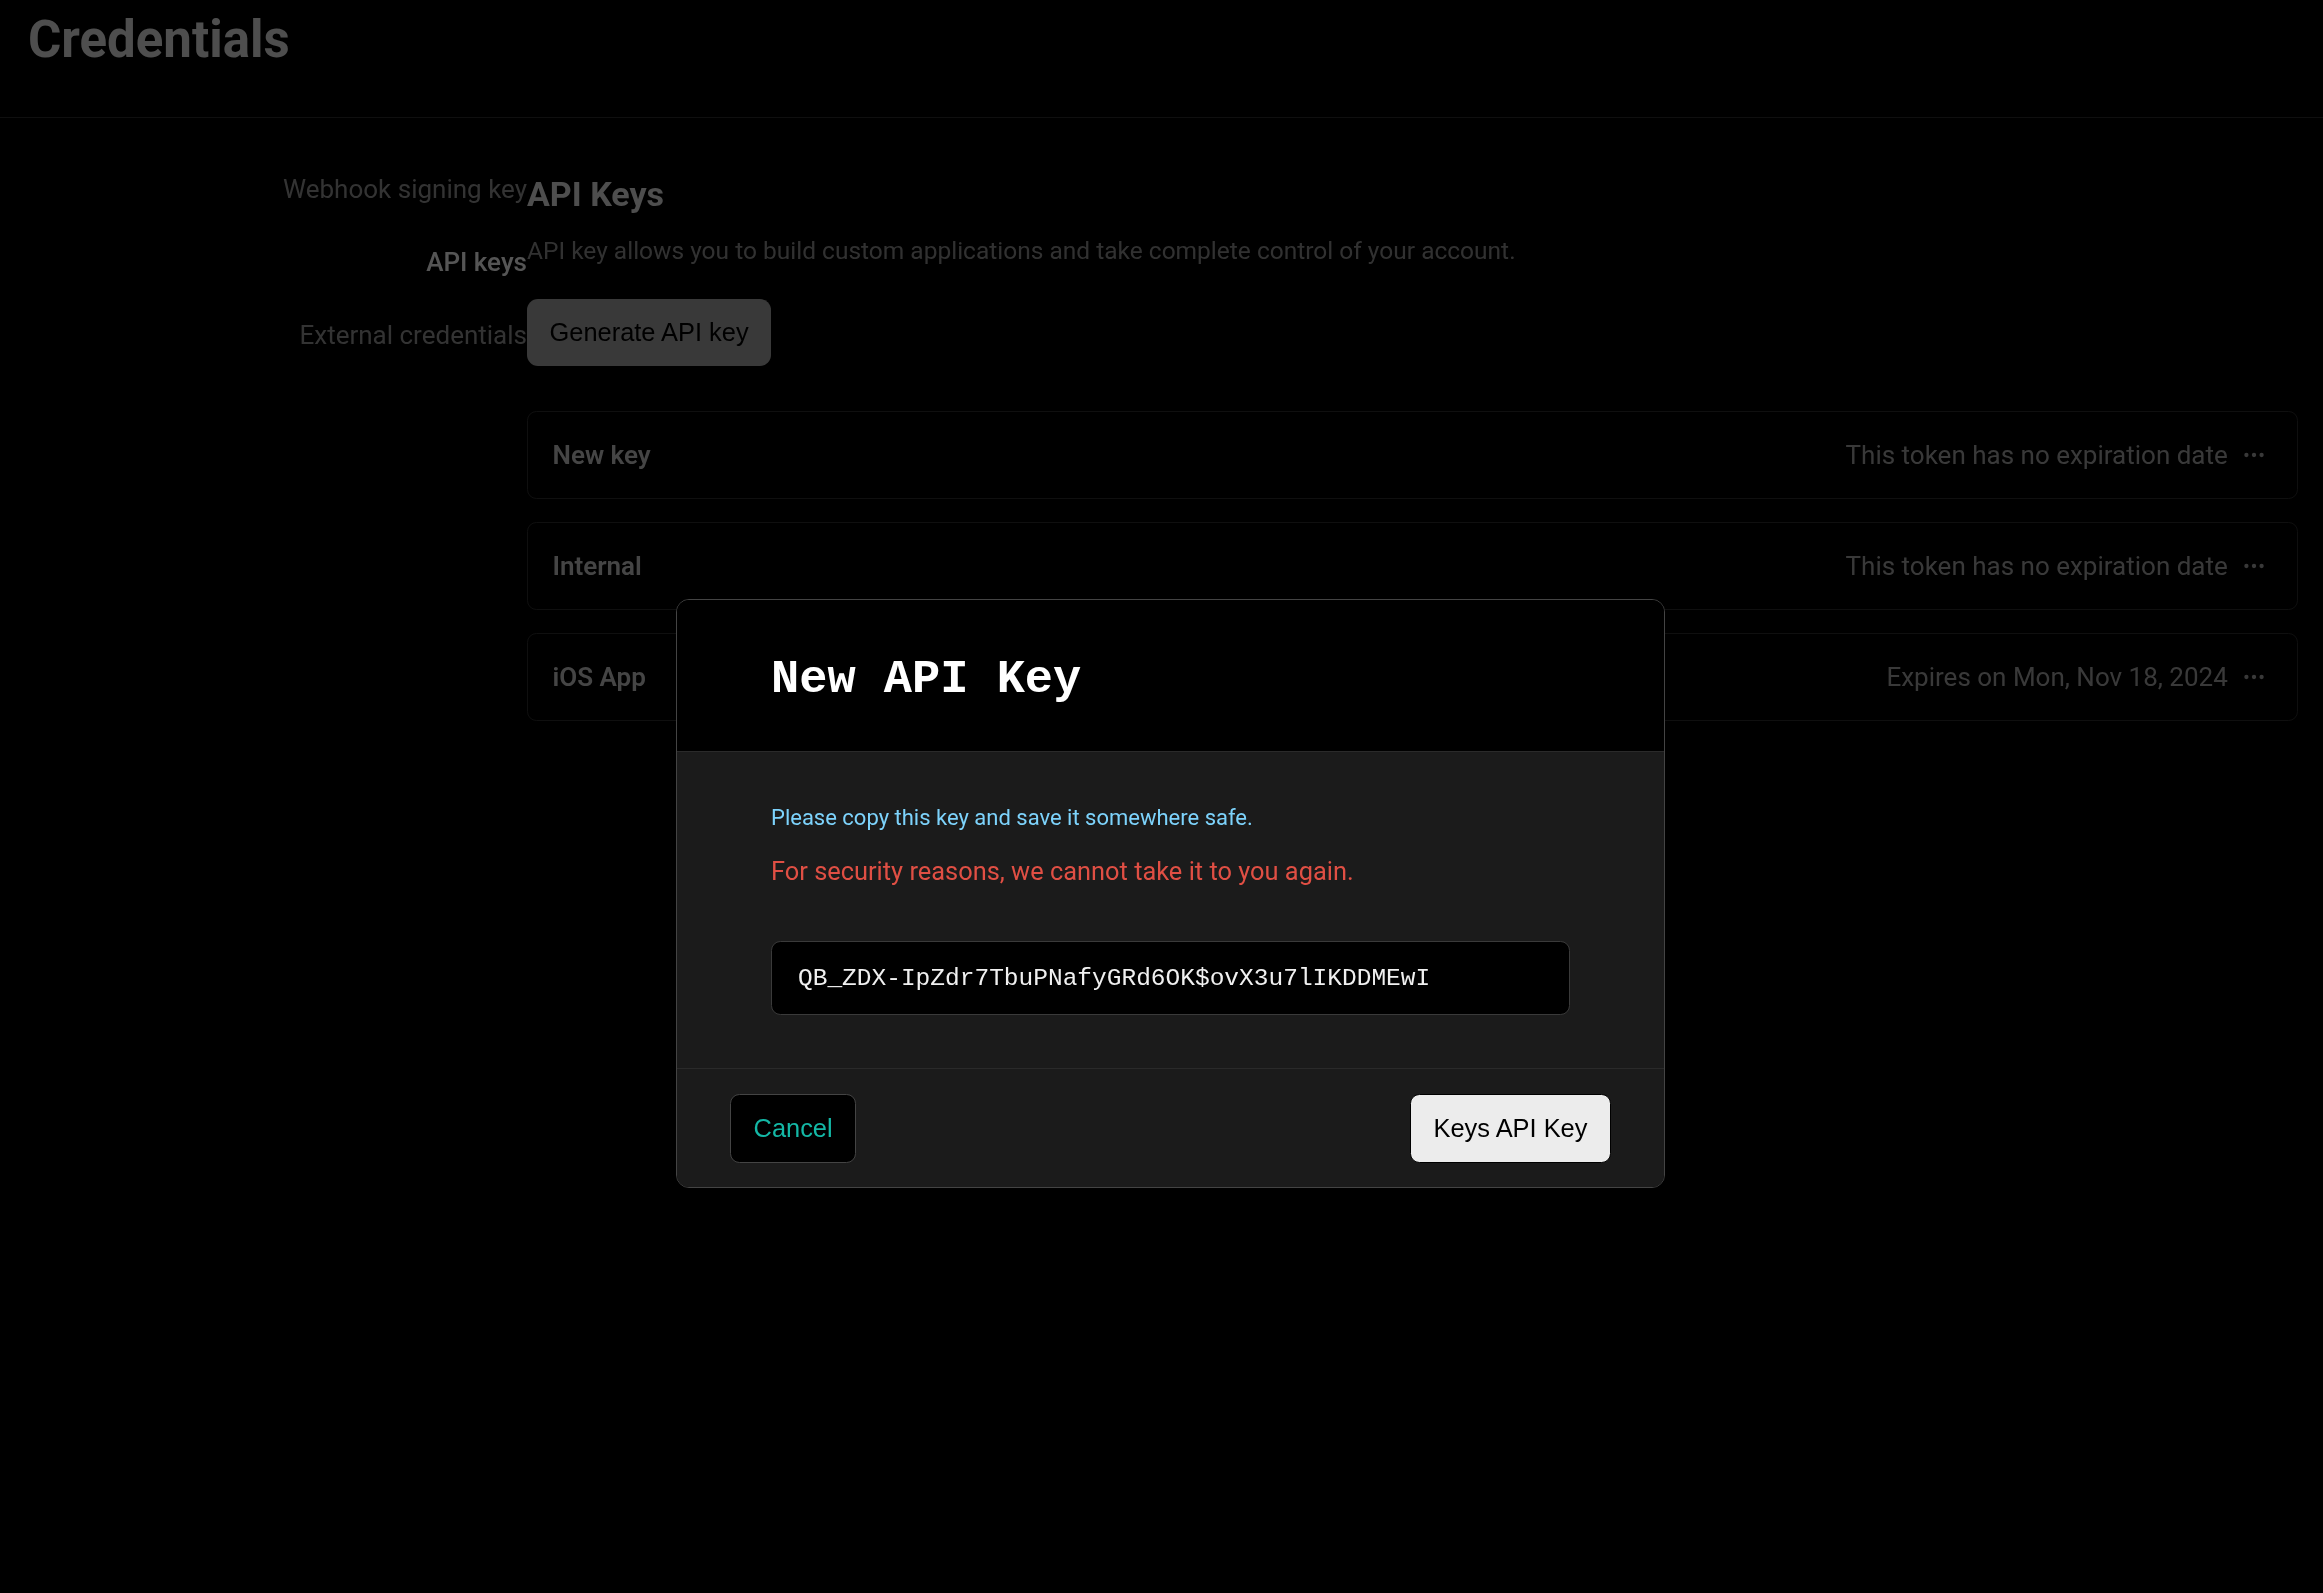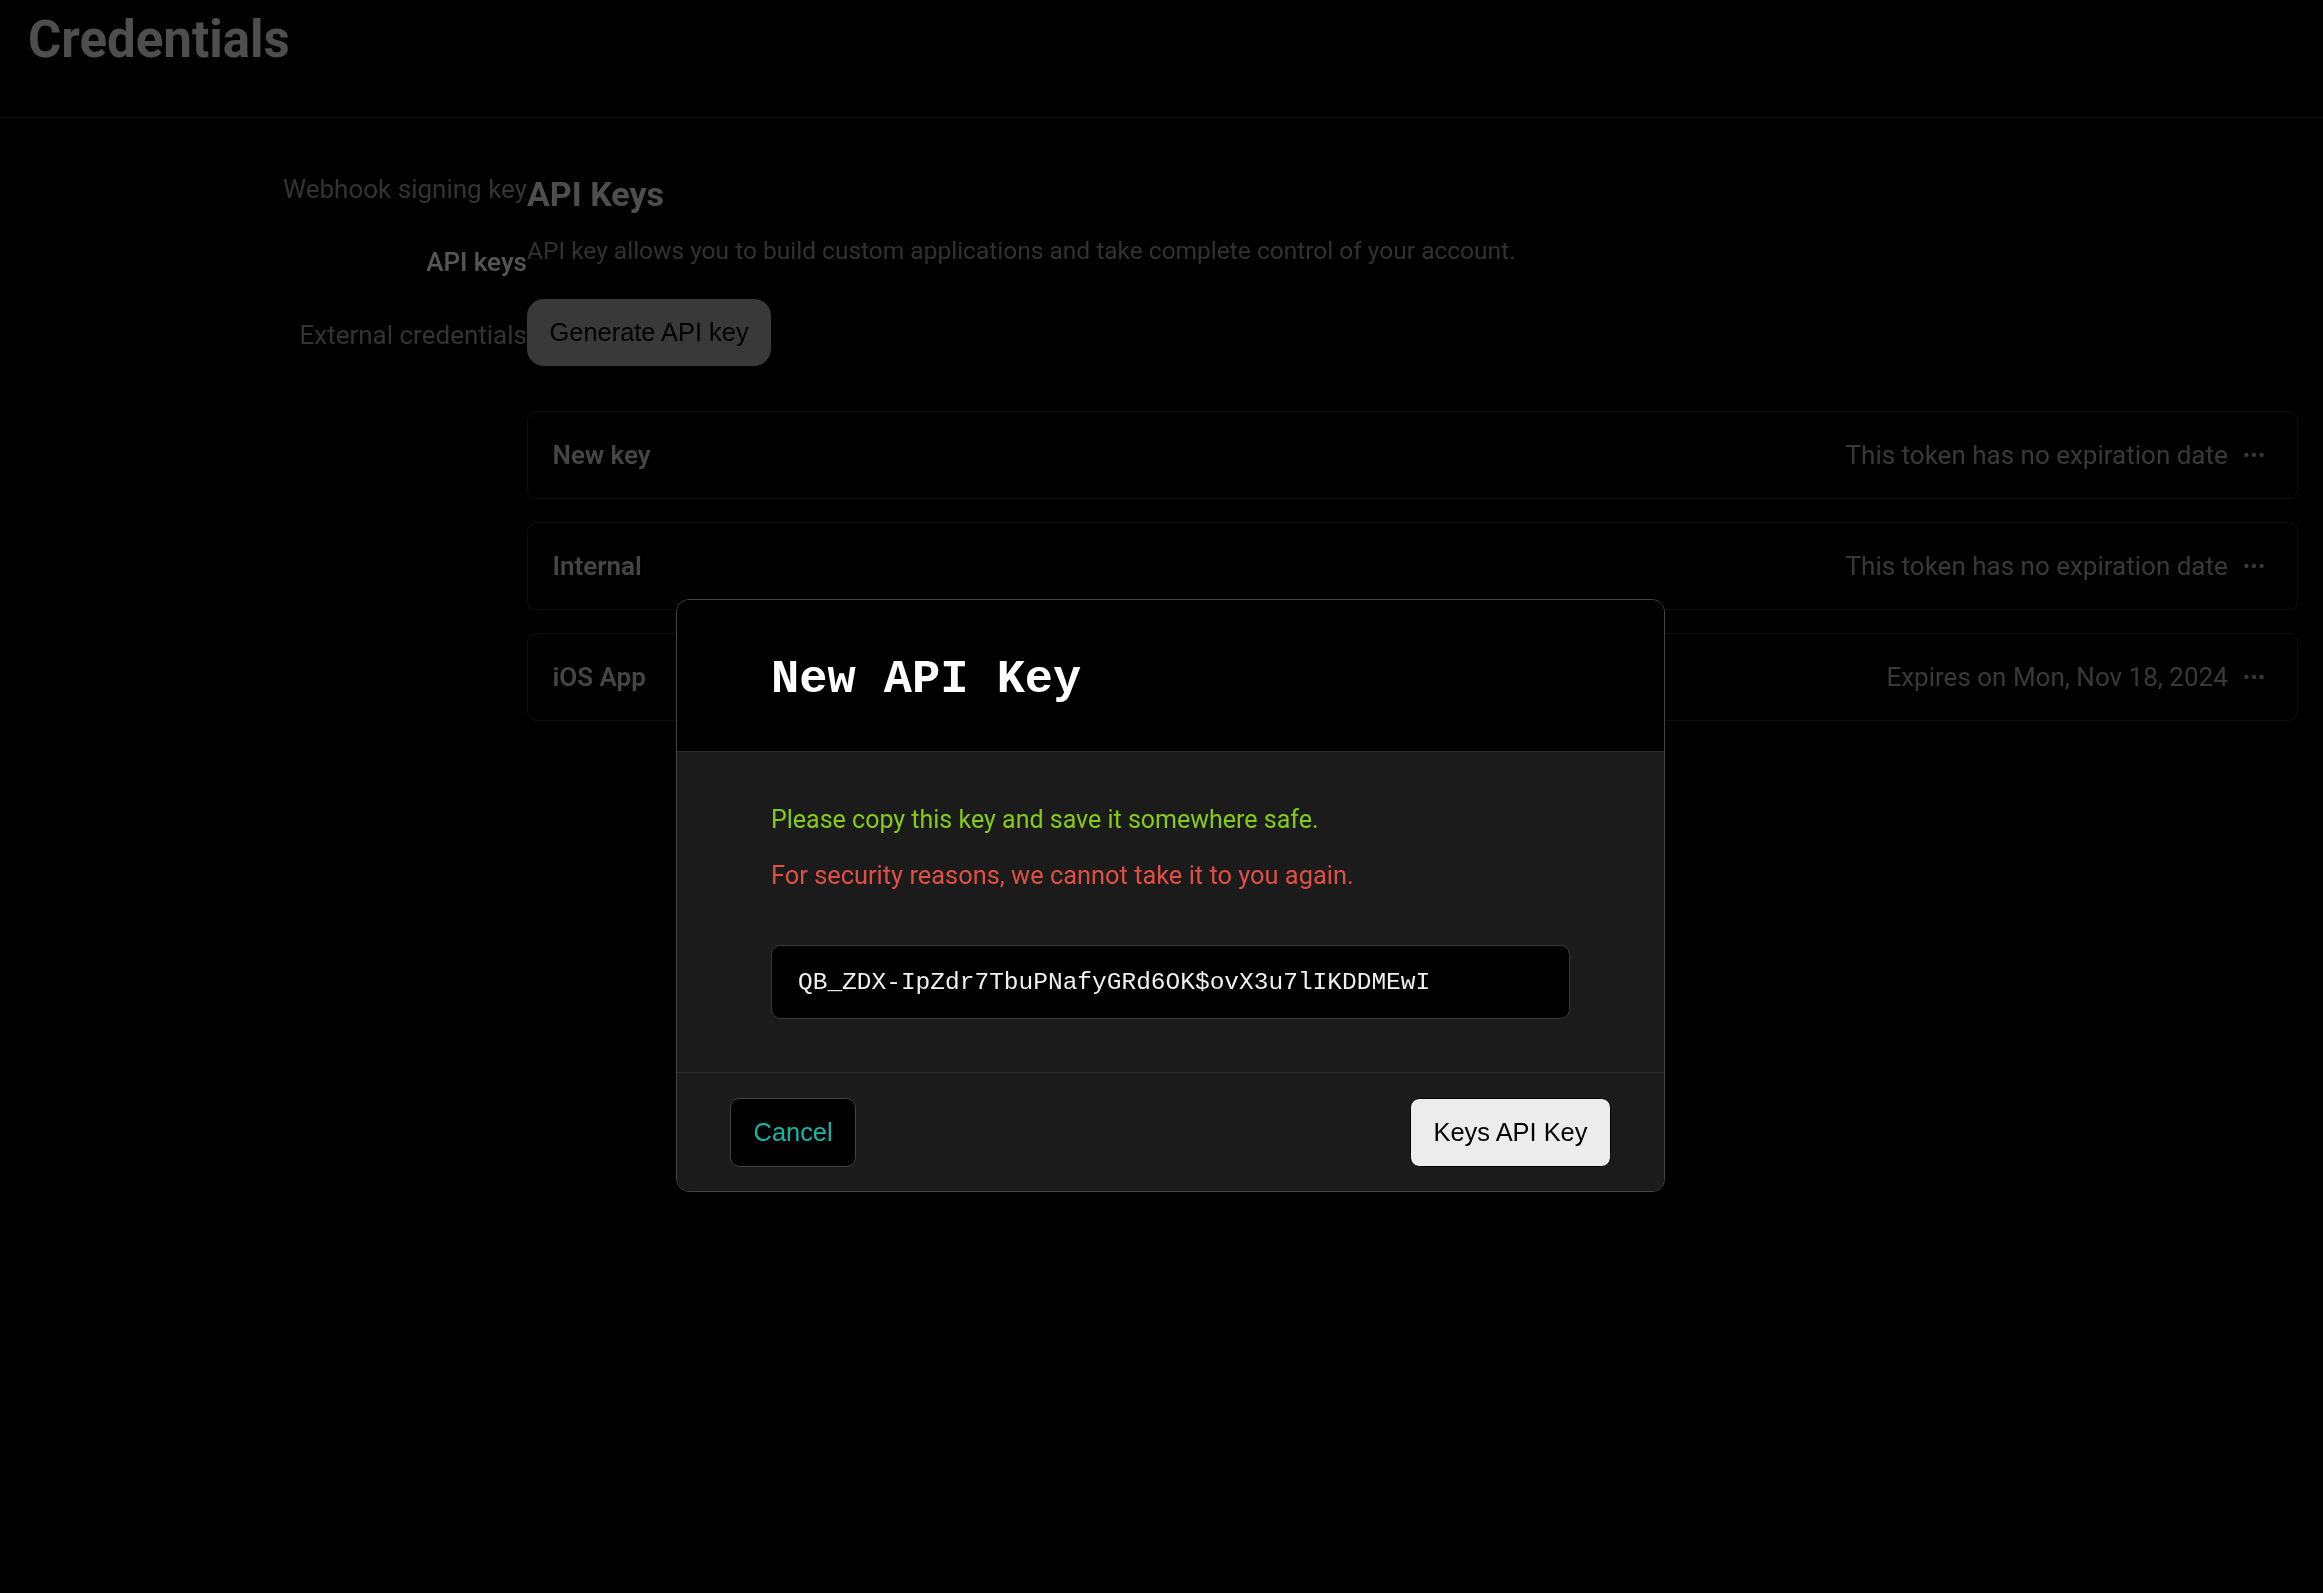--- a/index.html
+++ b/index.html
@@ -56,21 +56,21 @@
       font-size: 24.5px;
       color: #858585;
       margin-bottom: 34px;
     }
     .generate-btn {
       background: #999;
       border: none;
       color: #000;
       font-size: 25.4px;
       padding: 19px 22.6px;
-      border-radius: 17px;
+      border-radius: 11px;
       cursor: pointer;
       margin-bottom: 45px;
     }
     .key-list { }
     .key-row {
       display: flex;
       align-items: center;
       border: 0.9px solid #2a2a2a;
       border-radius: 9.4px;
       padding: 28px 24.5px;
@@ -121,22 +121,22 @@
       font-size: 47px;
       font-weight: 700;
       color: #fff;
     }
     .modal-body {
       background: #1b1b1b;
       padding: 53px 94px 53px 94px;
       border-top: 0.9px solid #2a2a2a;
     }
     .body-line1 {
-      font-size: 25px;
-      color: #84cc16;
+      font-size: 22px;
+      color: #7dd3fc;
       margin-bottom: 26px;
     }
     .body-line2 {
       font-size: 25.4px;
       color: #e04f44;
       margin-bottom: 55px;
     }
     .key-box {
       background: #000;
       border: 0.9px solid #3a3a3a;

